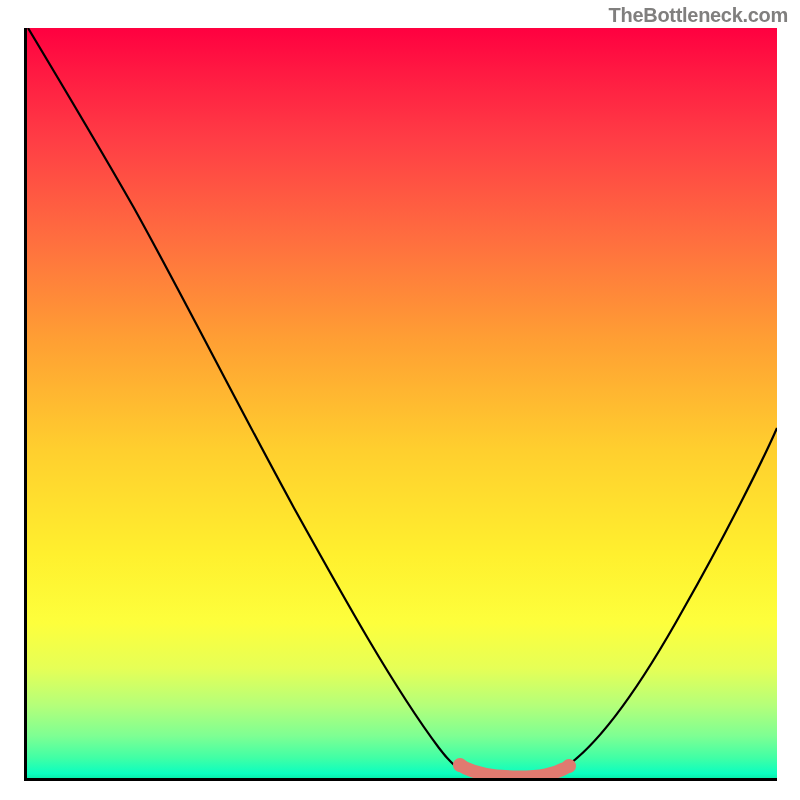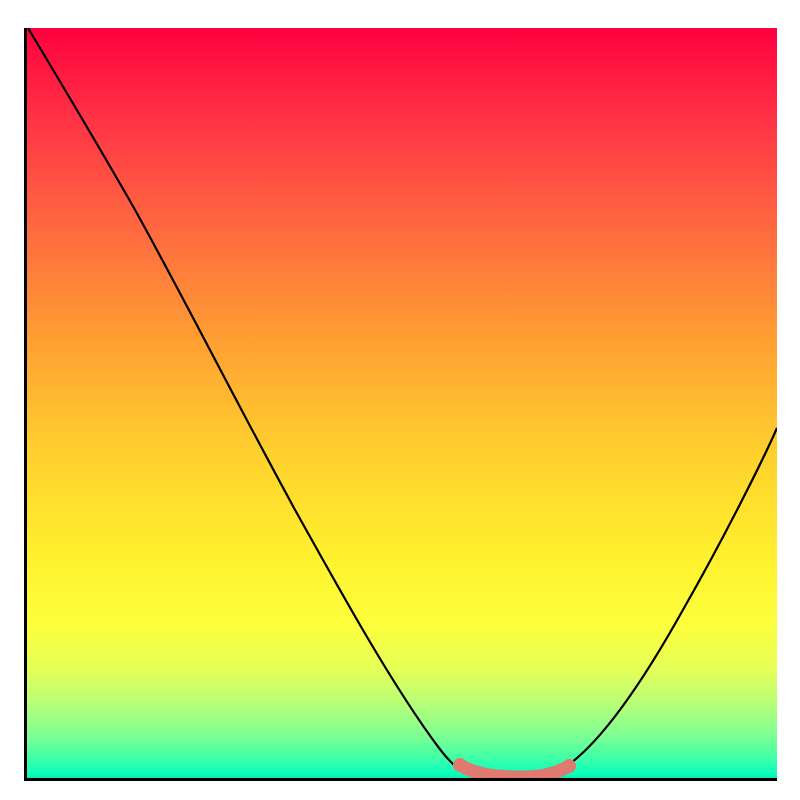--- a/index.html
+++ b/index.html
@@ -65,20 +65,21 @@
   svg.curve {
     position: absolute;
     inset: 0;
   }
 </style>
 </head>
 <body>
 
 <div class="container">
 
+  <div class="attribution">TheBottleneck.com</div>
 
   <div class="plot-wrap">
     <div class="gradient-area"></div>
 
     <svg class="curve" viewBox="0 0 753 753" preserveAspectRatio="none">
 
       <path d="M 4 0
                C 40 60, 70 110, 110 180
                C 160 270, 210 370, 270 480
                C 320 570, 370 660, 415 720

